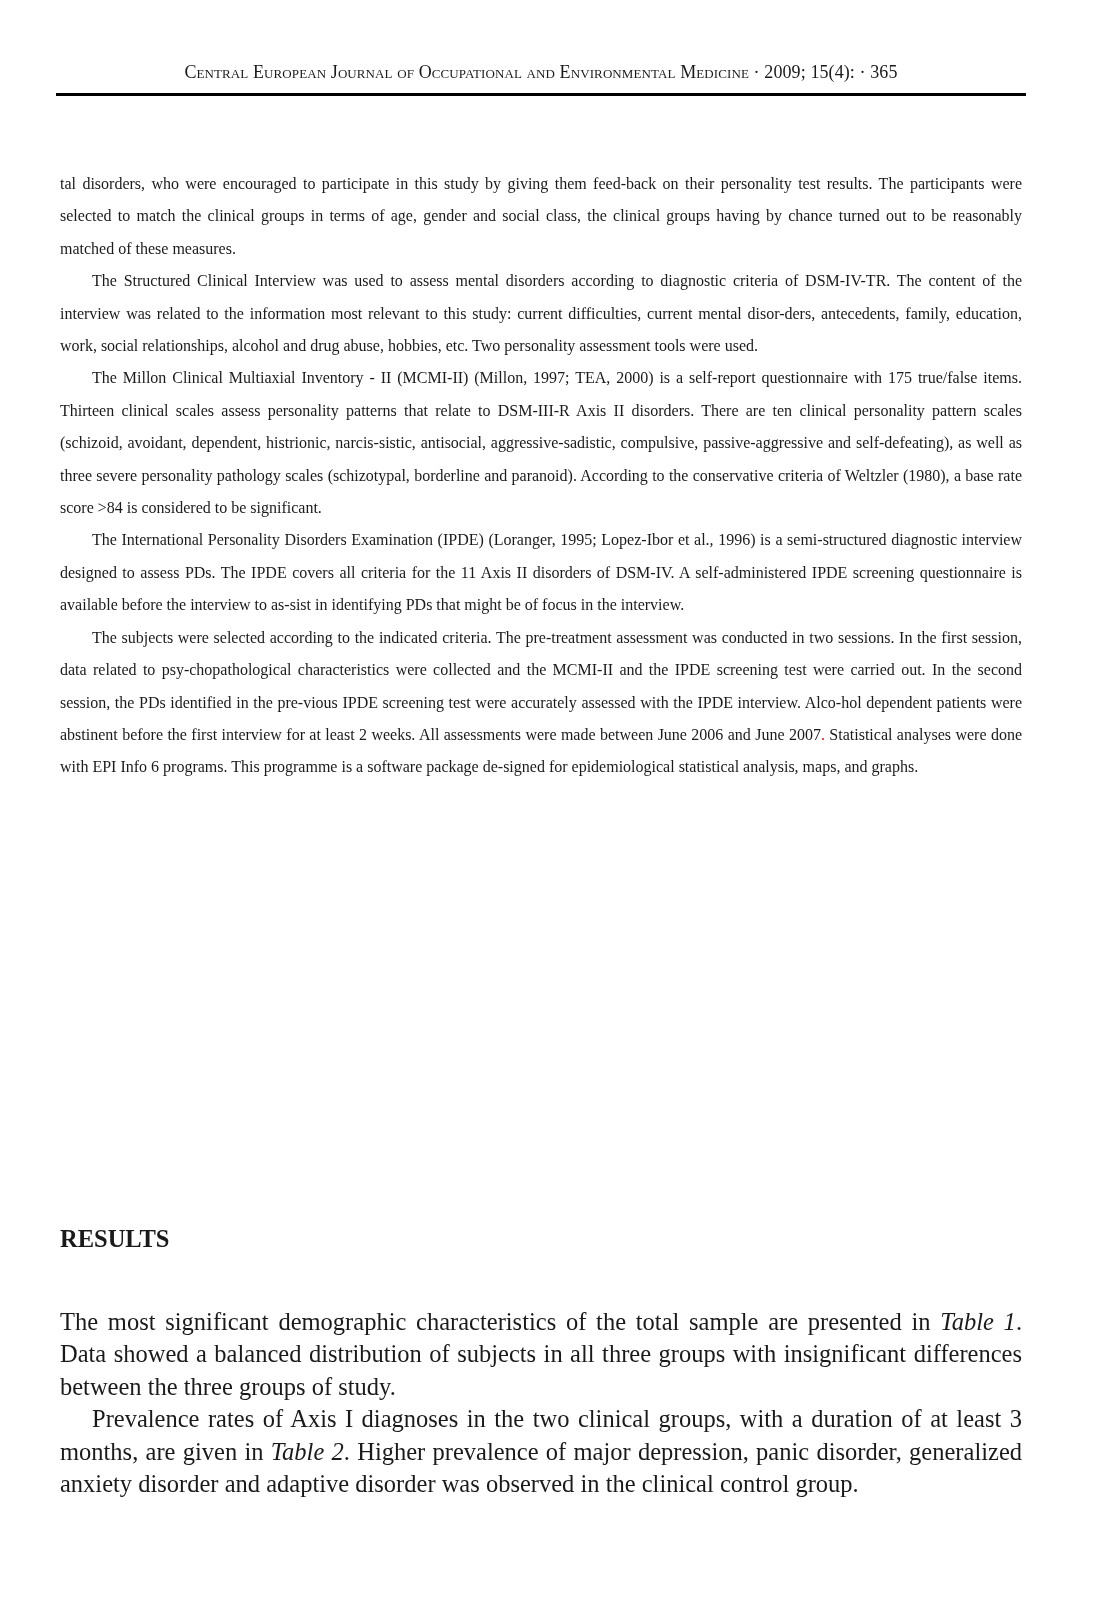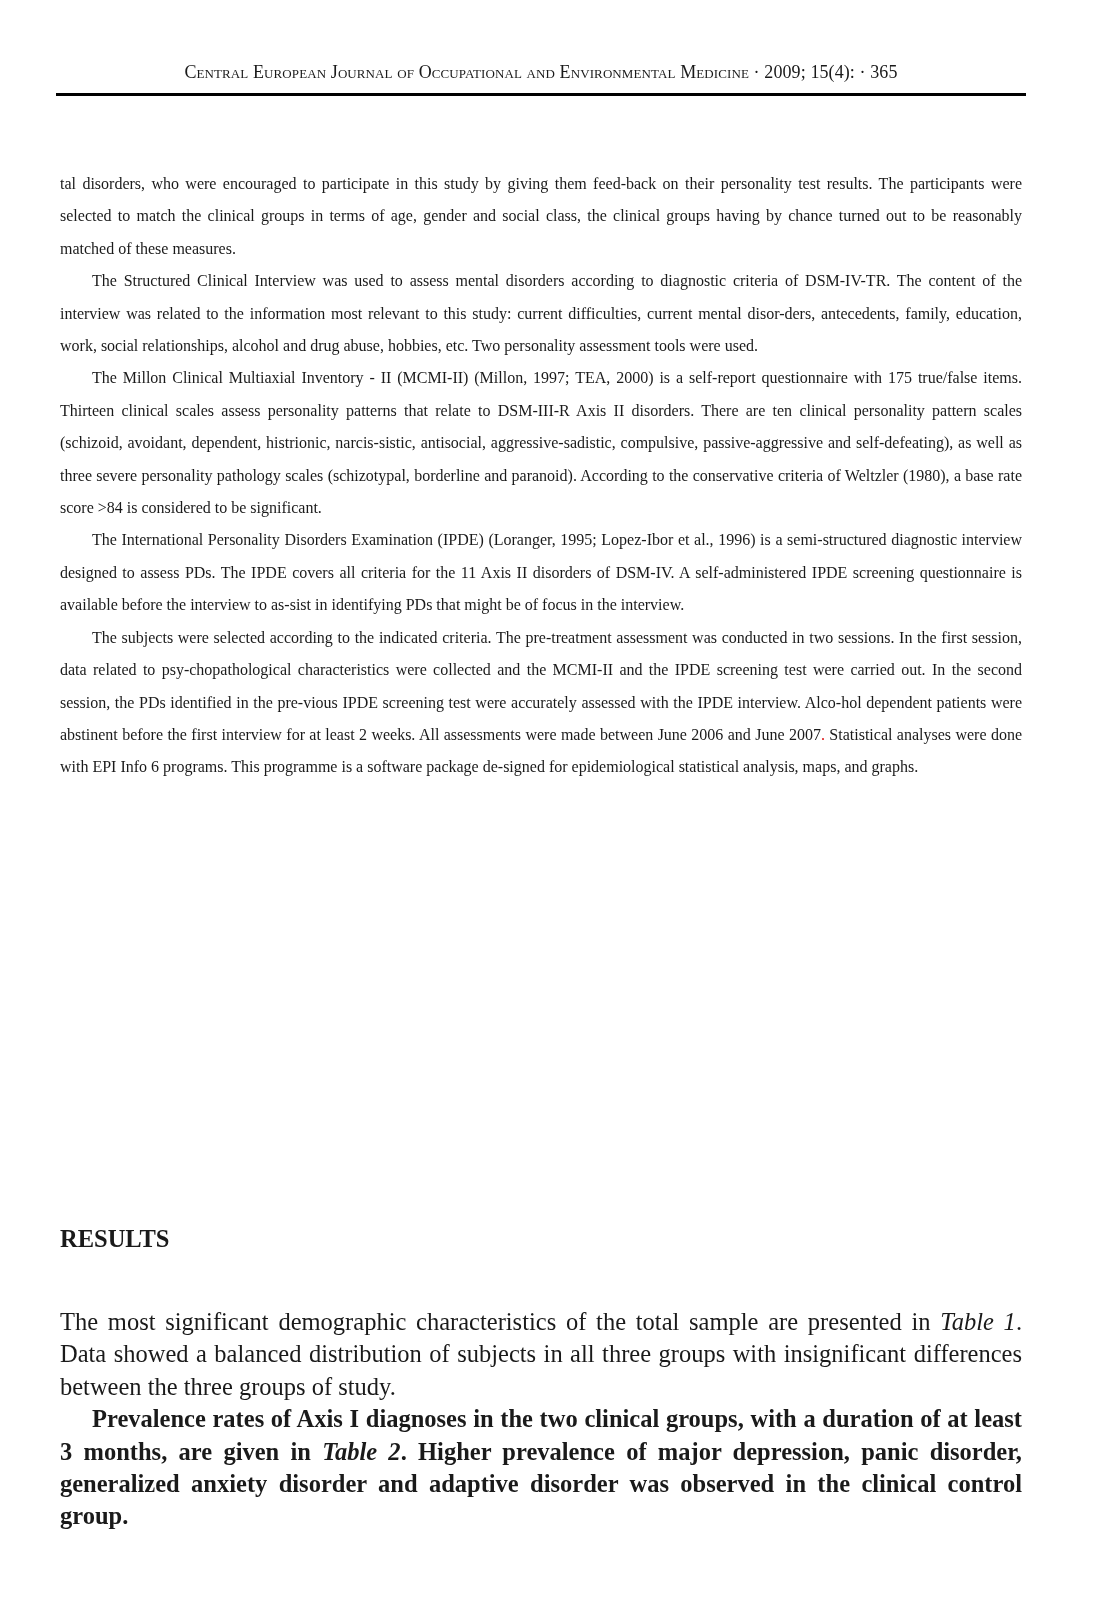--- a/index.html
+++ b/index.html
@@ -10,21 +10,21 @@
     .header .nums { font-variant: normal; }
     .rule { position: absolute; left: 56px; top: 93px; width: 970px; height: 3px; background: #000; }
     .body-text { position: absolute; left: 60px; top: 168px; width: 962px; font-size: 16px;
       line-height: 32.4px; text-align: justify; }
     .body-text p { margin: 0; }
     .body-text p.indent { text-indent: 32px; }
     .heading { position: absolute; left: 60px; top: 1225px; font-size: 24.5px; font-weight: bold; text-align: right; }
     .results-text { position: absolute; left: 60px; top: 1290px; width: 962px; font-size: 24.5px;
       line-height: 32.4px; text-align: justify; margin-top: 16px; }
     .results-text p { margin: 0; }
-    .results-text p.indent { text-indent: 32px; font-weight: bold; }
+    .results-text p.indent { text-indent: 32px; }
     .red { color: #d11; }
     em { font-style: italic; }
   </style>
 </head>
 <body>
 
 <div class="header"><span>Central European Journal of Occupational and Environmental Medicine</span><span class="nums"> · 2009; 15(4): · 365</span></div>
 <div class="rule"></div>
 
 <div class="body-text">

